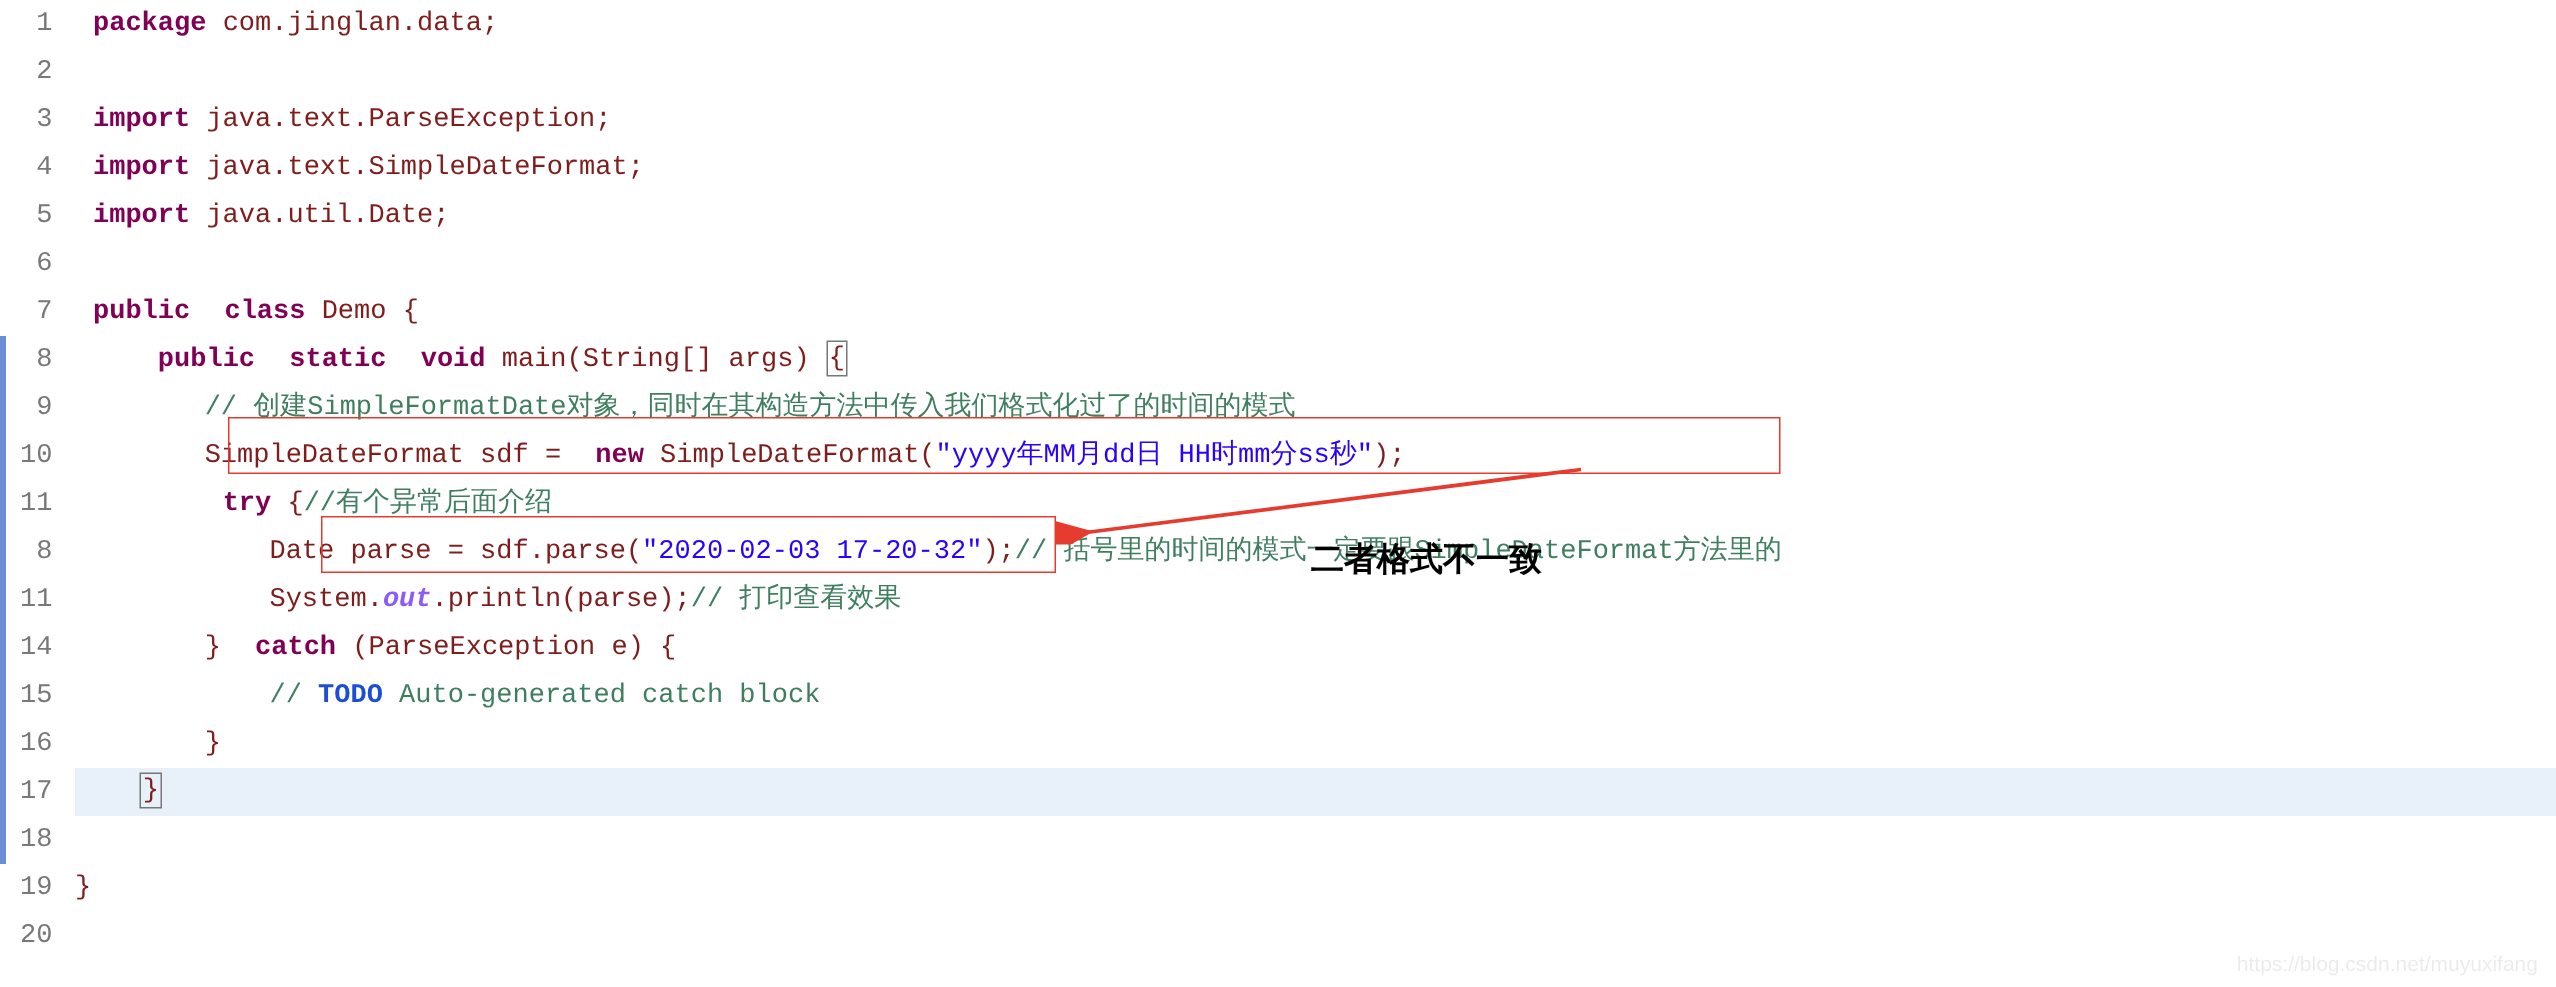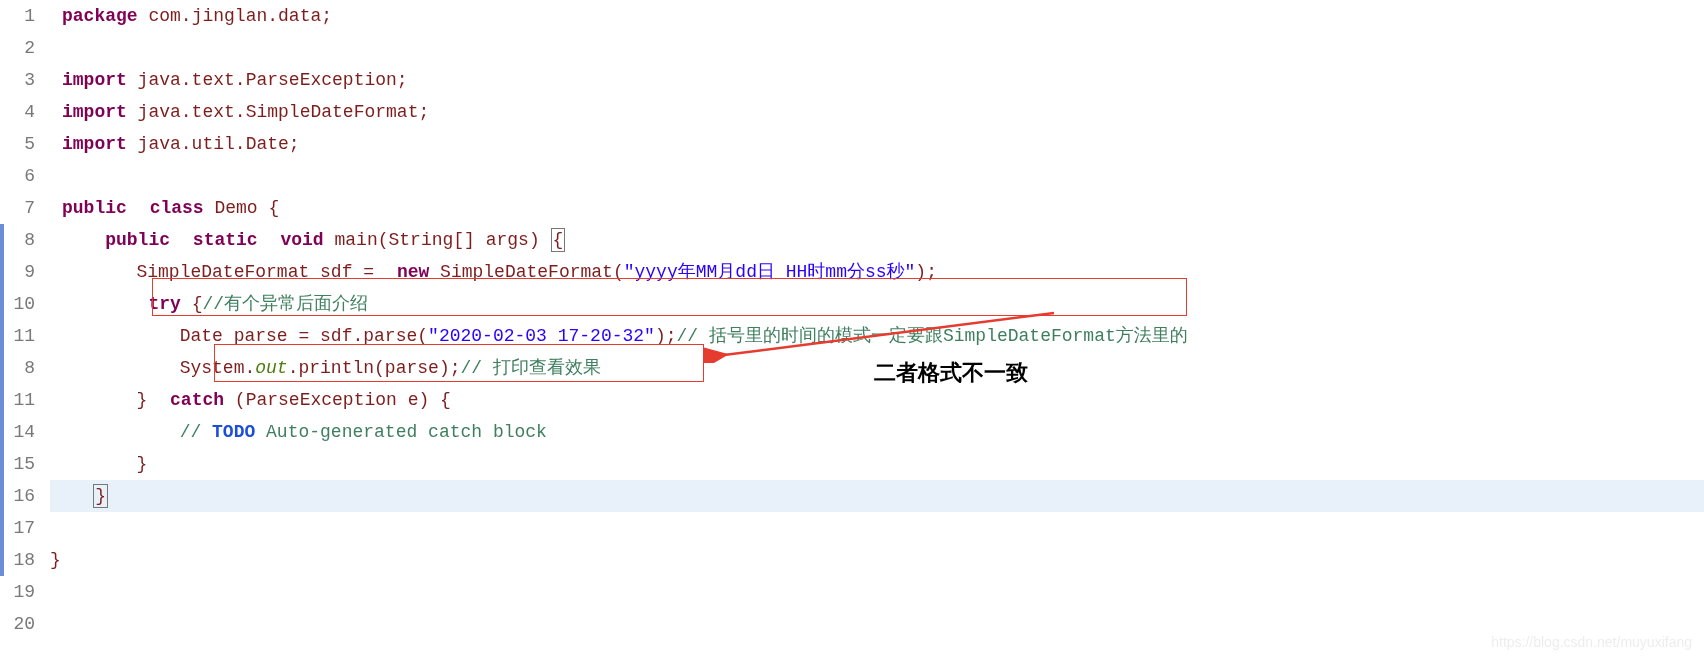--- a/index.html
+++ b/index.html
@@ -46,21 +46,21 @@
     }
     .line.hl {
       background: #e8f0fa;
     }
     
     .kw { color: #7f0055; font-weight: bold; margin-left: 12px; }
     .plain { color: #7f1d1d; }
     .comment { color: #3f7f5f; }
     .str { color: #2a00ff; }
     .todo { color: #1d4ed8; font-weight: bold; }
-    .static-it { color: #4d7c0f; font-style: italic; font-weight: normal;}
+    .static-it { color: #8b5cf6; font-style: italic; font-weight: bold;}
 
     
     .redbox1 {
       position: absolute;
       border: 1.5px solid #e63b2f;
       pointer-events: none;
     }
     
     .arrow-svg {
       position: absolute;
@@ -127,20 +127,21 @@
     <div class="line"><span class="kw">import</span><span class="plain"> java.text.SimpleDateFormat;</span></div>
 
     <div class="line"><span class="kw">import</span><span class="plain"> java.util.Date;</span></div>
 
     <div class="line"></div>
 
     <div class="line"><span class="kw">public</span><span class="plain"> </span><span class="kw">class</span><span class="plain"> Demo {</span></div>
 
     <div class="line"><span class="plain">    </span><span class="kw">public</span><span class="plain"> </span><span class="kw">static</span><span class="plain"> </span><span class="kw">void</span><span class="plain"> main(String[] args) </span><span class="brace-box plain">{</span></div>
 
+    <div class="line"><span class="plain">        </span><span class="comment">// 创建SimpleFormatDate对象，同时在其构造方法中传入我们格式化过了的时间的模式</span></div>
 
     <div class="line"><span class="plain">        </span><span class="plain">SimpleDateFormat sdf = </span><span class="kw">new</span><span class="plain"> SimpleDateFormat(</span><span class="str">"yyyy年MM月dd日 HH时mm分ss秒"</span><span class="plain">);</span></div>
 
     <div class="line"><span class="plain">        </span><span class="kw">try</span><span class="plain"> {</span><span class="comment">//有个异常后面介绍</span></div>
 
     <div class="line"><span class="plain">            </span><span class="plain">Date parse = sdf.parse(</span><span class="str">"2020-02-03 17-20-32"</span><span class="plain">);</span><span class="comment">// 括号里的时间的模式一定要跟SimpleDateFormat方法里的</span></div>
 
     <div class="line"><span class="plain">            </span><span class="plain">System.</span><span class="static-it">out</span><span class="plain">.println(parse);</span><span class="comment">// 打印查看效果</span></div>
 
     <div class="line"><span class="plain">        </span><span class="plain">} </span><span class="kw">catch</span><span class="plain"> (ParseException e) {</span></div>

